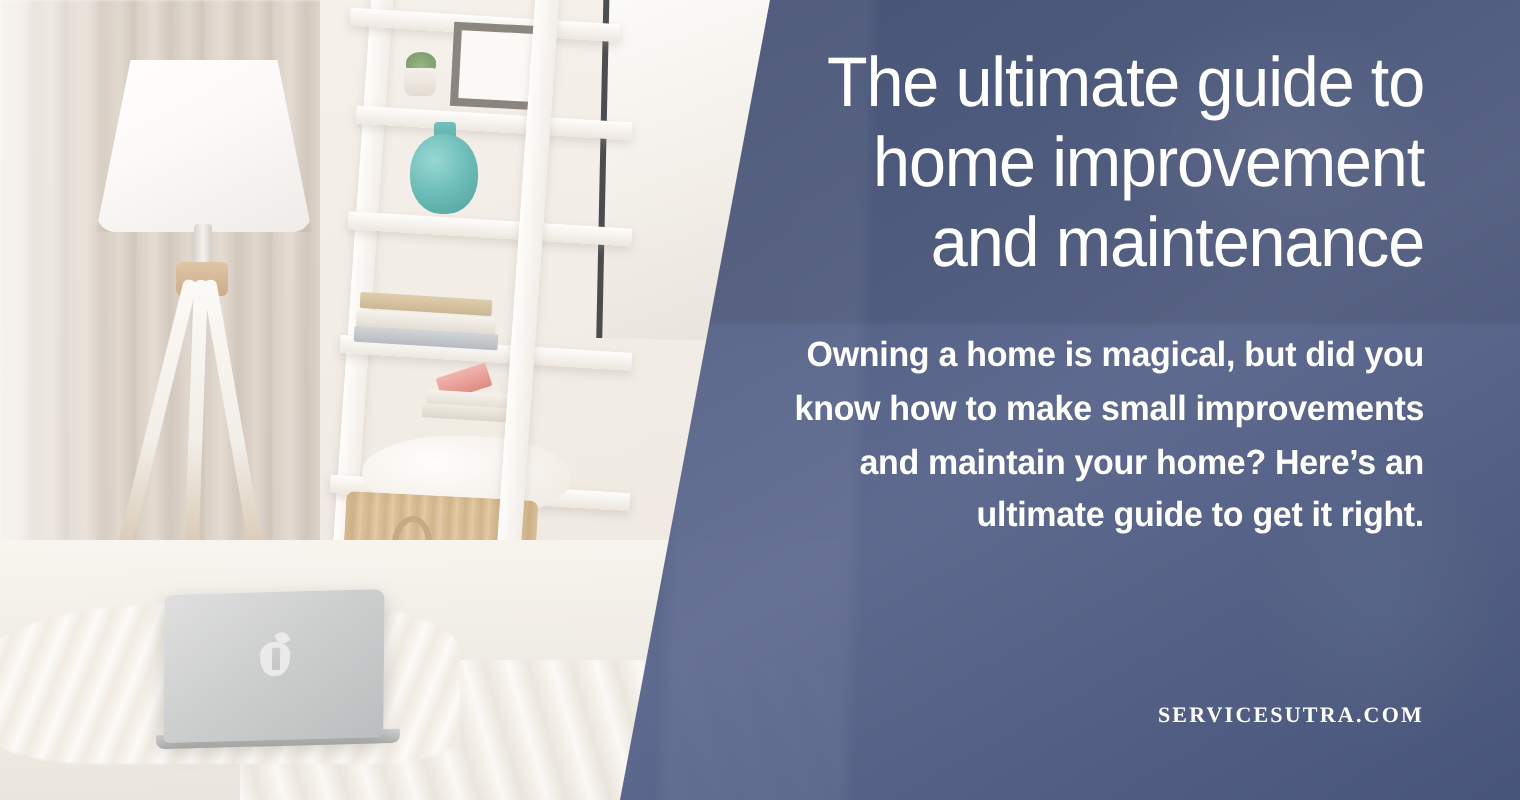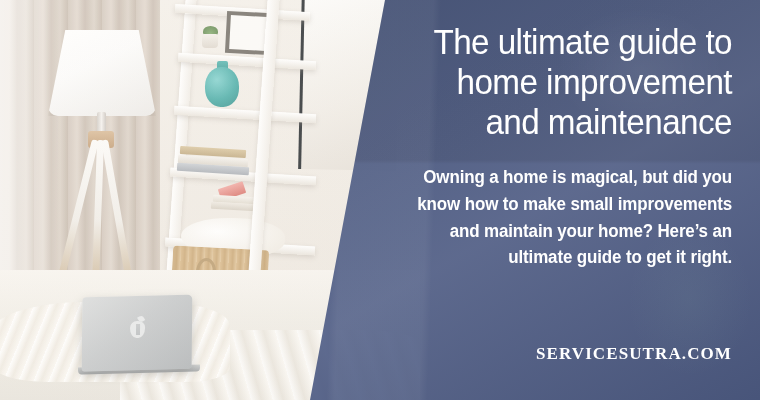--- a/index.html
+++ b/index.html
@@ -309,21 +309,21 @@
       linear-gradient(92deg, rgba(255,255,255,0) 0 44%, rgba(255,255,255,.05) 45% 56%, rgba(255,255,255,0) 57%),
       radial-gradient(ellipse 120px 90px at 640px 70px, rgba(255,255,255,.06), rgba(255,255,255,0) 70%),
       radial-gradient(ellipse 90px 110px at 690px 300px, rgba(160,200,180,.07), rgba(255,255,255,0) 70%),
       linear-gradient(180deg, rgba(0,0,0,.08) 0 40%, rgba(0,0,0,0) 41%);
     pointer-events: none;
   }
 
   
   .content {
     position: absolute;
-    left: 370px; top: 0;
+    left: 350px; top: 0;
     width: 380px; height: 400px;
     box-sizing: border-box;
     padding: 22px 18px 14px 10px;
     display: flex;
     flex-direction: column;
     text-align: right;
   }
 
   .headline {
     margin: 0;
@@ -347,21 +347,21 @@
     letter-spacing: -0.15px;
     transform: scaleX(.97);
     transform-origin: right center;
   }
 
   .brand {
     margin-top: auto;
     margin-bottom: 22px;
     color: #ffffff;
     font-family: "Liberation Serif", serif;
-    font-size: 17px;
+    font-size: 11px;
     font-weight: 700;
     letter-spacing: 1.1px;
   }
 </style>
 </head>
 <body>
 
 <div class="banner">
 
   <div class="photo">

